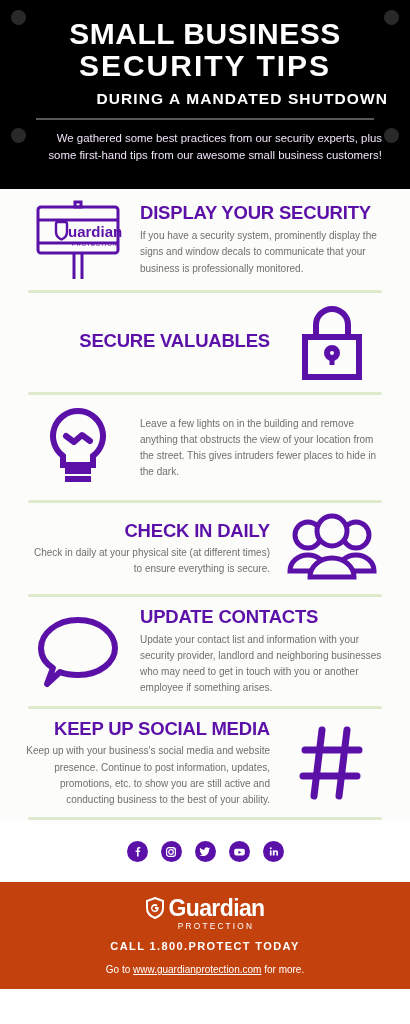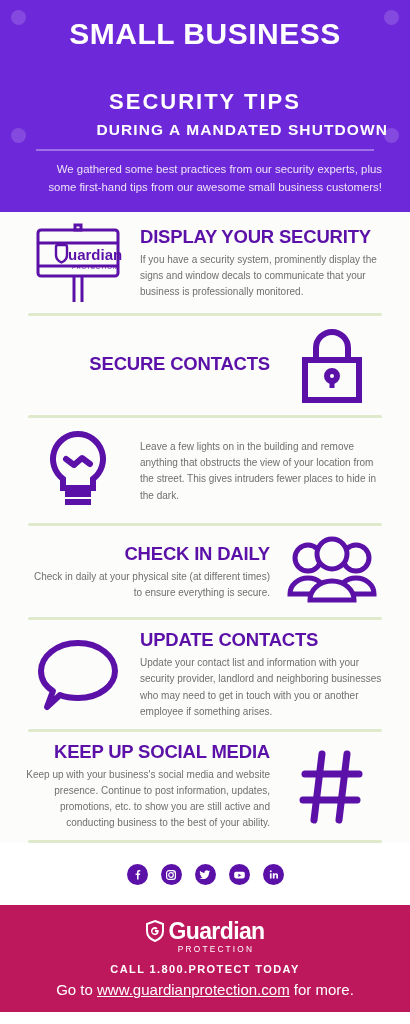--- a/index.html
+++ b/index.html
@@ -6,43 +6,43 @@
   html, body {
     width: 410px;
     background: #ffffff;
     font-family: "Liberation Sans", sans-serif;
   }
   body { width: 410px; height: 1024px; overflow: hidden; position: relative; }
 
   
   .header {
     position: relative;
-    background: #6d28d9;
-    padding: 18px 22px 16px;
+    background: #000000;
+    padding: 18px 22px 24px;
     overflow: hidden;
   }
   .dot {
     position: absolute;
     border-radius: 50%;
     background: rgba(255,255,255,0.16);
   }
   .dot-tl { width: 15px; height: 15px; left: 11px; top: 10px; }
   .dot-tr { width: 15px; height: 15px; right: 11px; top: 10px; }
   .dot-bl { width: 15px; height: 15px; left: 11px; top: 128px; }
   .dot-br { width: 15px; height: 15px; right: 11px; top: 128px; }
 
   .title-1, .title-2 {
     color: #ffffff;
     font-weight: bold;
     text-align: center;
     letter-spacing: 0.5px;
     line-height: 1.08;
   }
   .title-1 { font-size: 30px; }
-  .title-2 { font-size: 22px; letter-spacing: 2px; margin-top: 40px; }
+  .title-2 { font-size: 30px; letter-spacing: 2px; }
   .subtitle {
     color: #ffffff;
     font-weight: bold;
     text-align: right;
     font-size: 15.5px;
     letter-spacing: 1.1px;
     margin-top: 7px;
   }
   .hrule {
     height: 2px;
@@ -110,38 +110,38 @@
     width: 21px; height: 21px;
     border-radius: 50%;
     background: #5b11a8;
     display: flex;
     align-items: center;
     justify-content: center;
   }
 
   
   .footer {
-    background: #be185d;
+    background: #c2410c;
     padding: 14px 10px 14px;
     text-align: center;
   }
   .flogo { display: flex; justify-content: center; align-items: flex-end; gap: 3px; }
   .flogo-word {
     color: #fff; font-size: 23px; font-weight: bold;
     letter-spacing: -0.6px; line-height: 1;
   }
   .flogo-sub {
     color: #fff; font-size: 8.3px; letter-spacing: 2.2px;
     text-align: center; margin-top: 1px; margin-left: 22px;
   }
   .fcall {
     color: #fff; font-weight: bold; font-size: 11px;
     letter-spacing: 1.4px; margin-top: 9px;
   }
-  .fgo { color: #fff; font-size: 15px; margin-top: 6px; }
+  .fgo { color: #fff; font-size: 10px; margin-top: 12px; }
   .fgo u { text-decoration: underline; }
 </style>
 </head>
 <body>
 
 <div class="header">
   <div class="dot dot-tl"></div>
   <div class="dot dot-tr"></div>
   <div class="dot dot-bl"></div>
   <div class="dot dot-br"></div>
@@ -184,21 +184,21 @@
       <svg width="72" height="80" viewBox="0 0 72 80">
         <g fill="none" stroke="#5B11A8" stroke-width="6">
           <path d="M20 34 V22 a16 16 0 0 1 32 0 V34"></path>
           <rect x="9" y="34" width="54" height="40"></rect>
           <circle cx="36" cy="50" r="5"></circle>
           <path d="M36 53 L36 62" stroke-width="5"></path>
         </g>
       </svg>
     </div>
     <div class="txt align-r">
-      <div class="sec-title">SECURE CONTACTS</div>
+      <div class="sec-title">SECURE VALUABLES</div>
     </div>
   </div>
   <div class="divider"></div>
 
   <div class="section">
     <div class="icon-wrap">
       <svg width="74" height="86" viewBox="0 0 74 86">
         <g fill="none" stroke="#5B11A8" stroke-width="6">
           <path d="M37 6 a25 25 0 0 1 15 45 v9 H22 v-9 A25 25 0 0 1 37 6 z"></path>
           <line x1="24" y1="66" x2="50" y2="66"></line>

